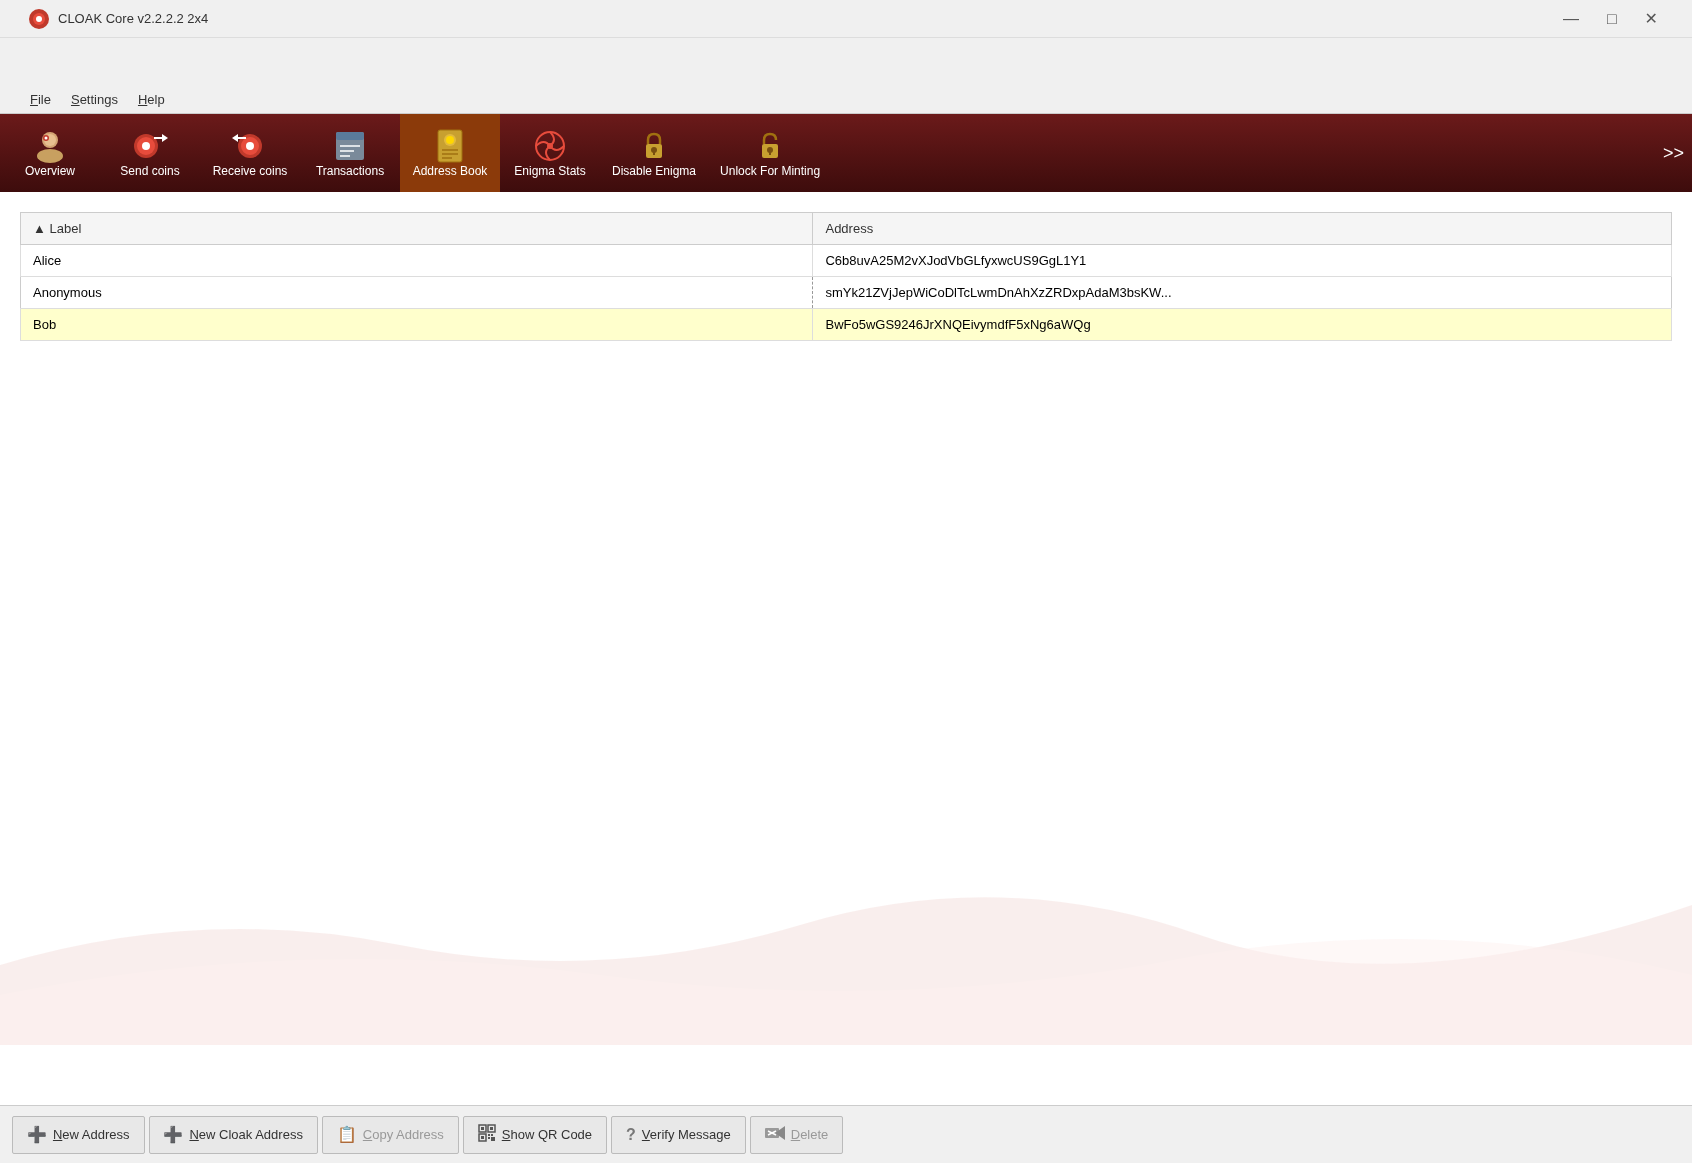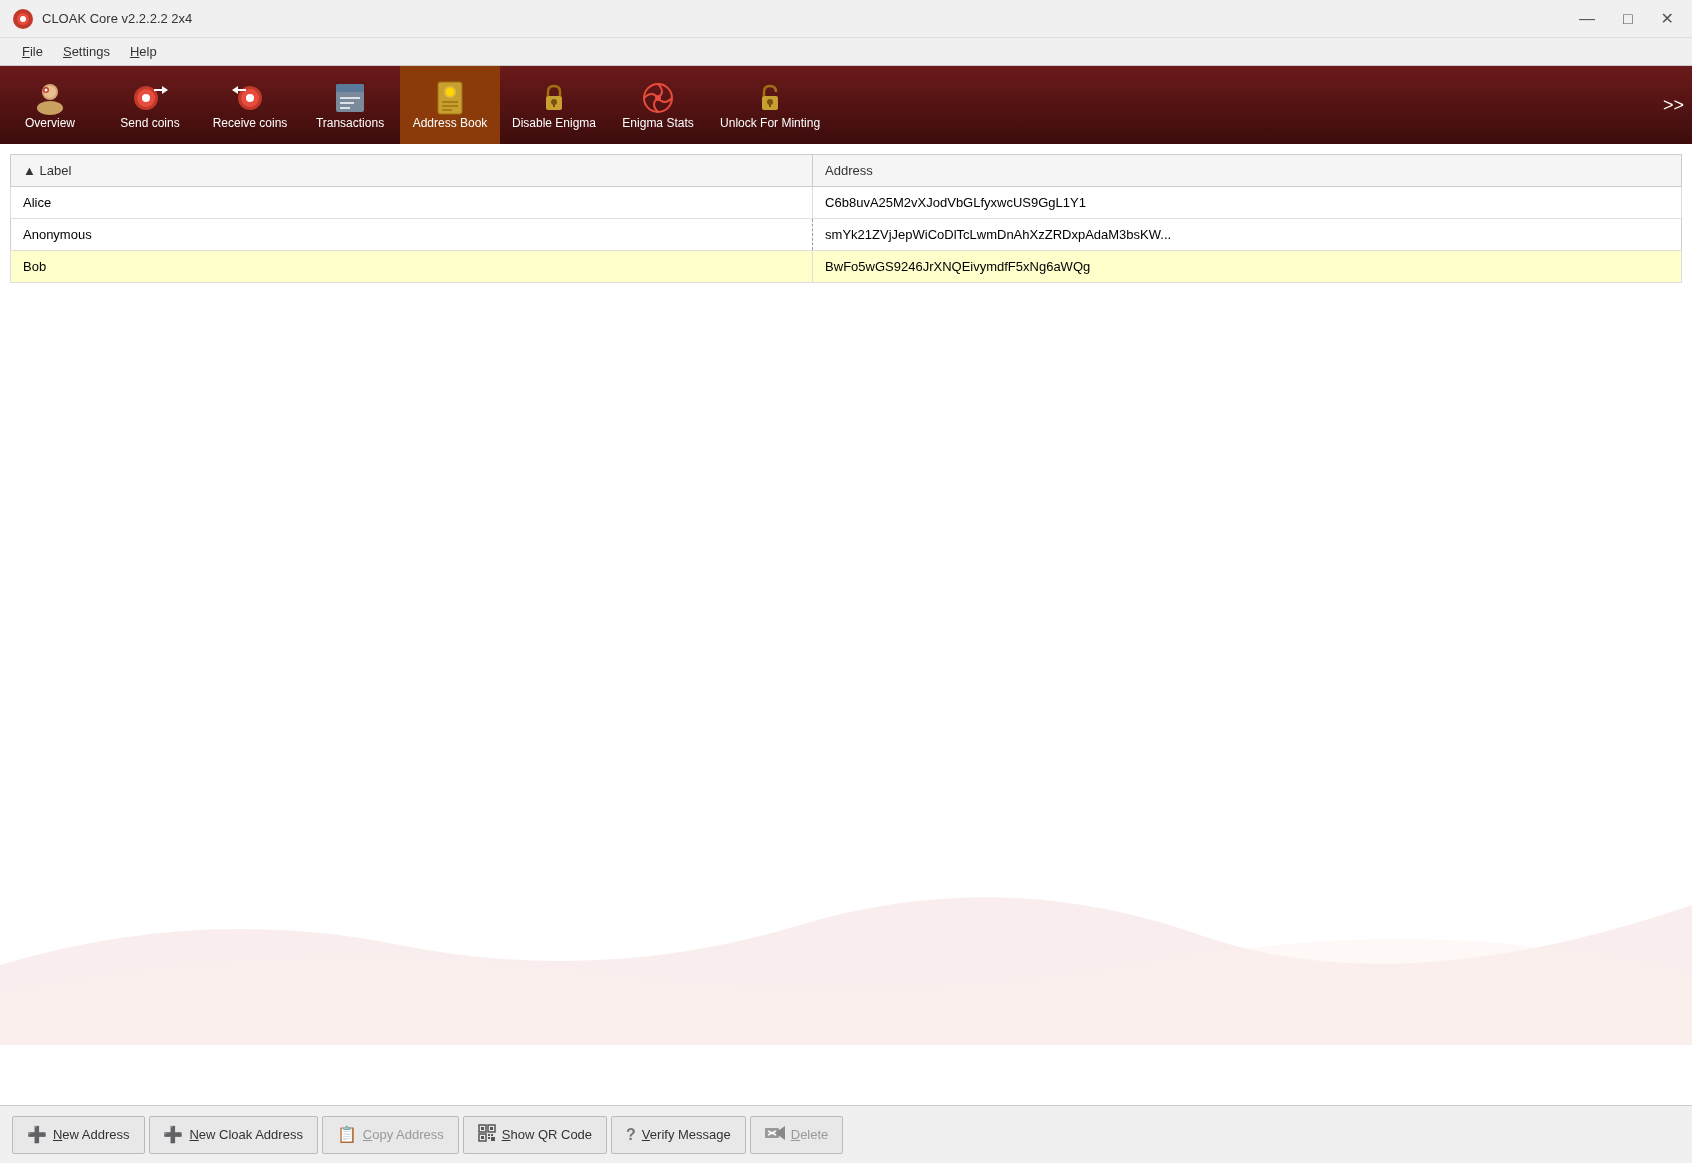--- a/index.html
+++ b/index.html
@@ -13,21 +13,21 @@
       display: flex;
       flex-direction: column;
     }
 
     
     .title-bar {
       display: flex;
       align-items: center;
       justify-content: space-between;
       background: #f0f0f0;
-      padding: 6px 12px;
+      padding: 6px 28px;
       height: 38px;
       border-bottom: 1px solid #ddd;
     }
     .title-bar-left {
       display: flex;
       align-items: center;
       gap: 8px;
     }
     .title-bar-logo {
       width: 22px;
@@ -50,24 +50,25 @@
       color: #555;
       padding: 2px 6px;
       line-height: 1;
     }
 
     
     .menu-bar {
       display: flex;
       gap: 0;
       background: #f0f0f0;
-      padding: 2px 12px;
+      padding: 2px 20px;
       height: 28px;
       align-items: center;
       border-bottom: 1px solid #ccc;
+      margin-top: 48px;
     }
     .menu-item {
       padding: 3px 10px;
       cursor: pointer;
       font-size: 13px;
       color: #333;
       text-decoration: none;
       position: relative;
     }
     .menu-item u { text-decoration: underline; }
@@ -210,20 +211,21 @@
     .bottom-btn.disabled {
       color: #999;
       cursor: default;
     }
     .bottom-btn-icon {
       font-size: 16px;
     }
     .bottom-btn u { text-decoration: underline; }
 
     .table-wrapper {
+      padding: 10px;
       flex: 1;
       border-radius: 15px;
     }
   </style>
 </head>
 <body>
 
 <div class="title-bar">
   <div class="title-bar-left">
     <div class="title-bar-logo">
@@ -312,39 +314,39 @@
         <line x1="10" y1="26" x2="26" y2="26" stroke="#a07010" stroke-width="1.5"></line>
         <line x1="10" y1="30" x2="20" y2="30" stroke="#a07010" stroke-width="1.5"></line>
       </svg>
     </div>
     <span class="toolbar-label">Address Book</span>
   </button>
 
   <button class="toolbar-btn">
     <div class="toolbar-icon">
       <svg width="36" height="36" viewBox="0 0 36 36">
+        <circle cx="18" cy="18" r="14" fill="none" stroke="#e74c3c" stroke-width="2"></circle>
+        <path d="M18,4 Q26,12 18,18 Q10,24 18,32" fill="none" stroke="#e74c3c" stroke-width="2"></path>
+        <path d="M4,18 Q12,10 18,18 Q24,26 32,18" fill="none" stroke="#e74c3c" stroke-width="2"></path>
+        <circle cx="18" cy="18" r="3" fill="#e74c3c"></circle>
+      </svg>
+    </div>
+    <span class="toolbar-label">Enigma Stats</span>
+  </button>
+
+  <button class="toolbar-btn">
+    <div class="toolbar-icon">
+      <svg width="36" height="36" viewBox="0 0 36 36">
         <rect x="10" y="16" width="16" height="14" rx="2" fill="#c8a030"></rect>
         <path d="M12,16 V12 Q12,6 18,6 Q24,6 24,12 V16" fill="none" stroke="#a07010" stroke-width="2.5"></path>
         <circle cx="18" cy="22" r="3" fill="#7a5010"></circle>
         <line x1="18" y1="22" x2="18" y2="27" stroke="#7a5010" stroke-width="2"></line>
       </svg>
     </div>
     <span class="toolbar-label">Disable Enigma</span>
-  </button>
-
-  <button class="toolbar-btn">
-    <div class="toolbar-icon">
-      <svg width="36" height="36" viewBox="0 0 36 36">
-        <circle cx="18" cy="18" r="14" fill="none" stroke="#e74c3c" stroke-width="2"></circle>
-        <path d="M18,4 Q26,12 18,18 Q10,24 18,32" fill="none" stroke="#e74c3c" stroke-width="2"></path>
-        <path d="M4,18 Q12,10 18,18 Q24,26 32,18" fill="none" stroke="#e74c3c" stroke-width="2"></path>
-        <circle cx="18" cy="18" r="3" fill="#e74c3c"></circle>
-      </svg>
-    </div>
-    <span class="toolbar-label">Enigma Stats</span>
   </button>
 
   <button class="toolbar-btn">
     <div class="toolbar-icon">
       <svg width="36" height="36" viewBox="0 0 36 36">
         <rect x="10" y="16" width="16" height="14" rx="2" fill="#c8a030"></rect>
         <path d="M12,16 V12 Q12,6 18,6 Q24,6 24,12" fill="none" stroke="#a07010" stroke-width="2.5"></path>
         <circle cx="18" cy="22" r="3" fill="#7a5010"></circle>
         <line x1="18" y1="22" x2="18" y2="27" stroke="#7a5010" stroke-width="2"></line>
       </svg>

